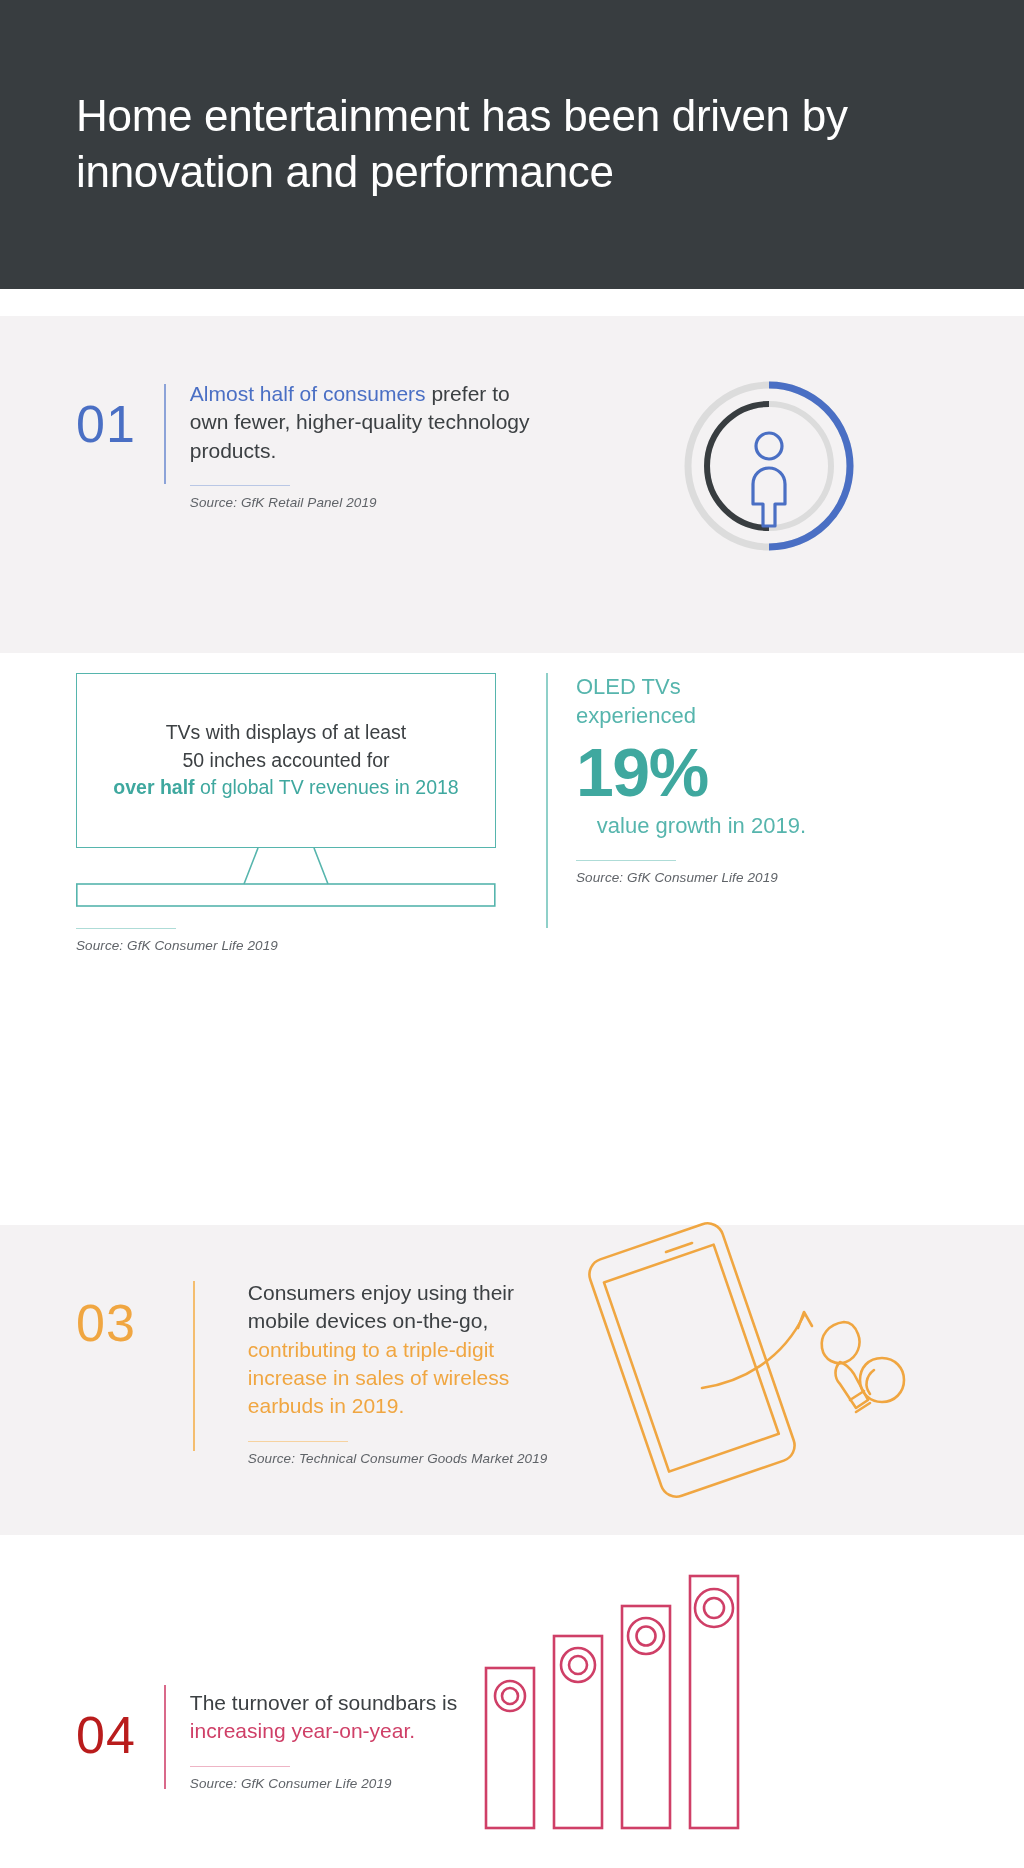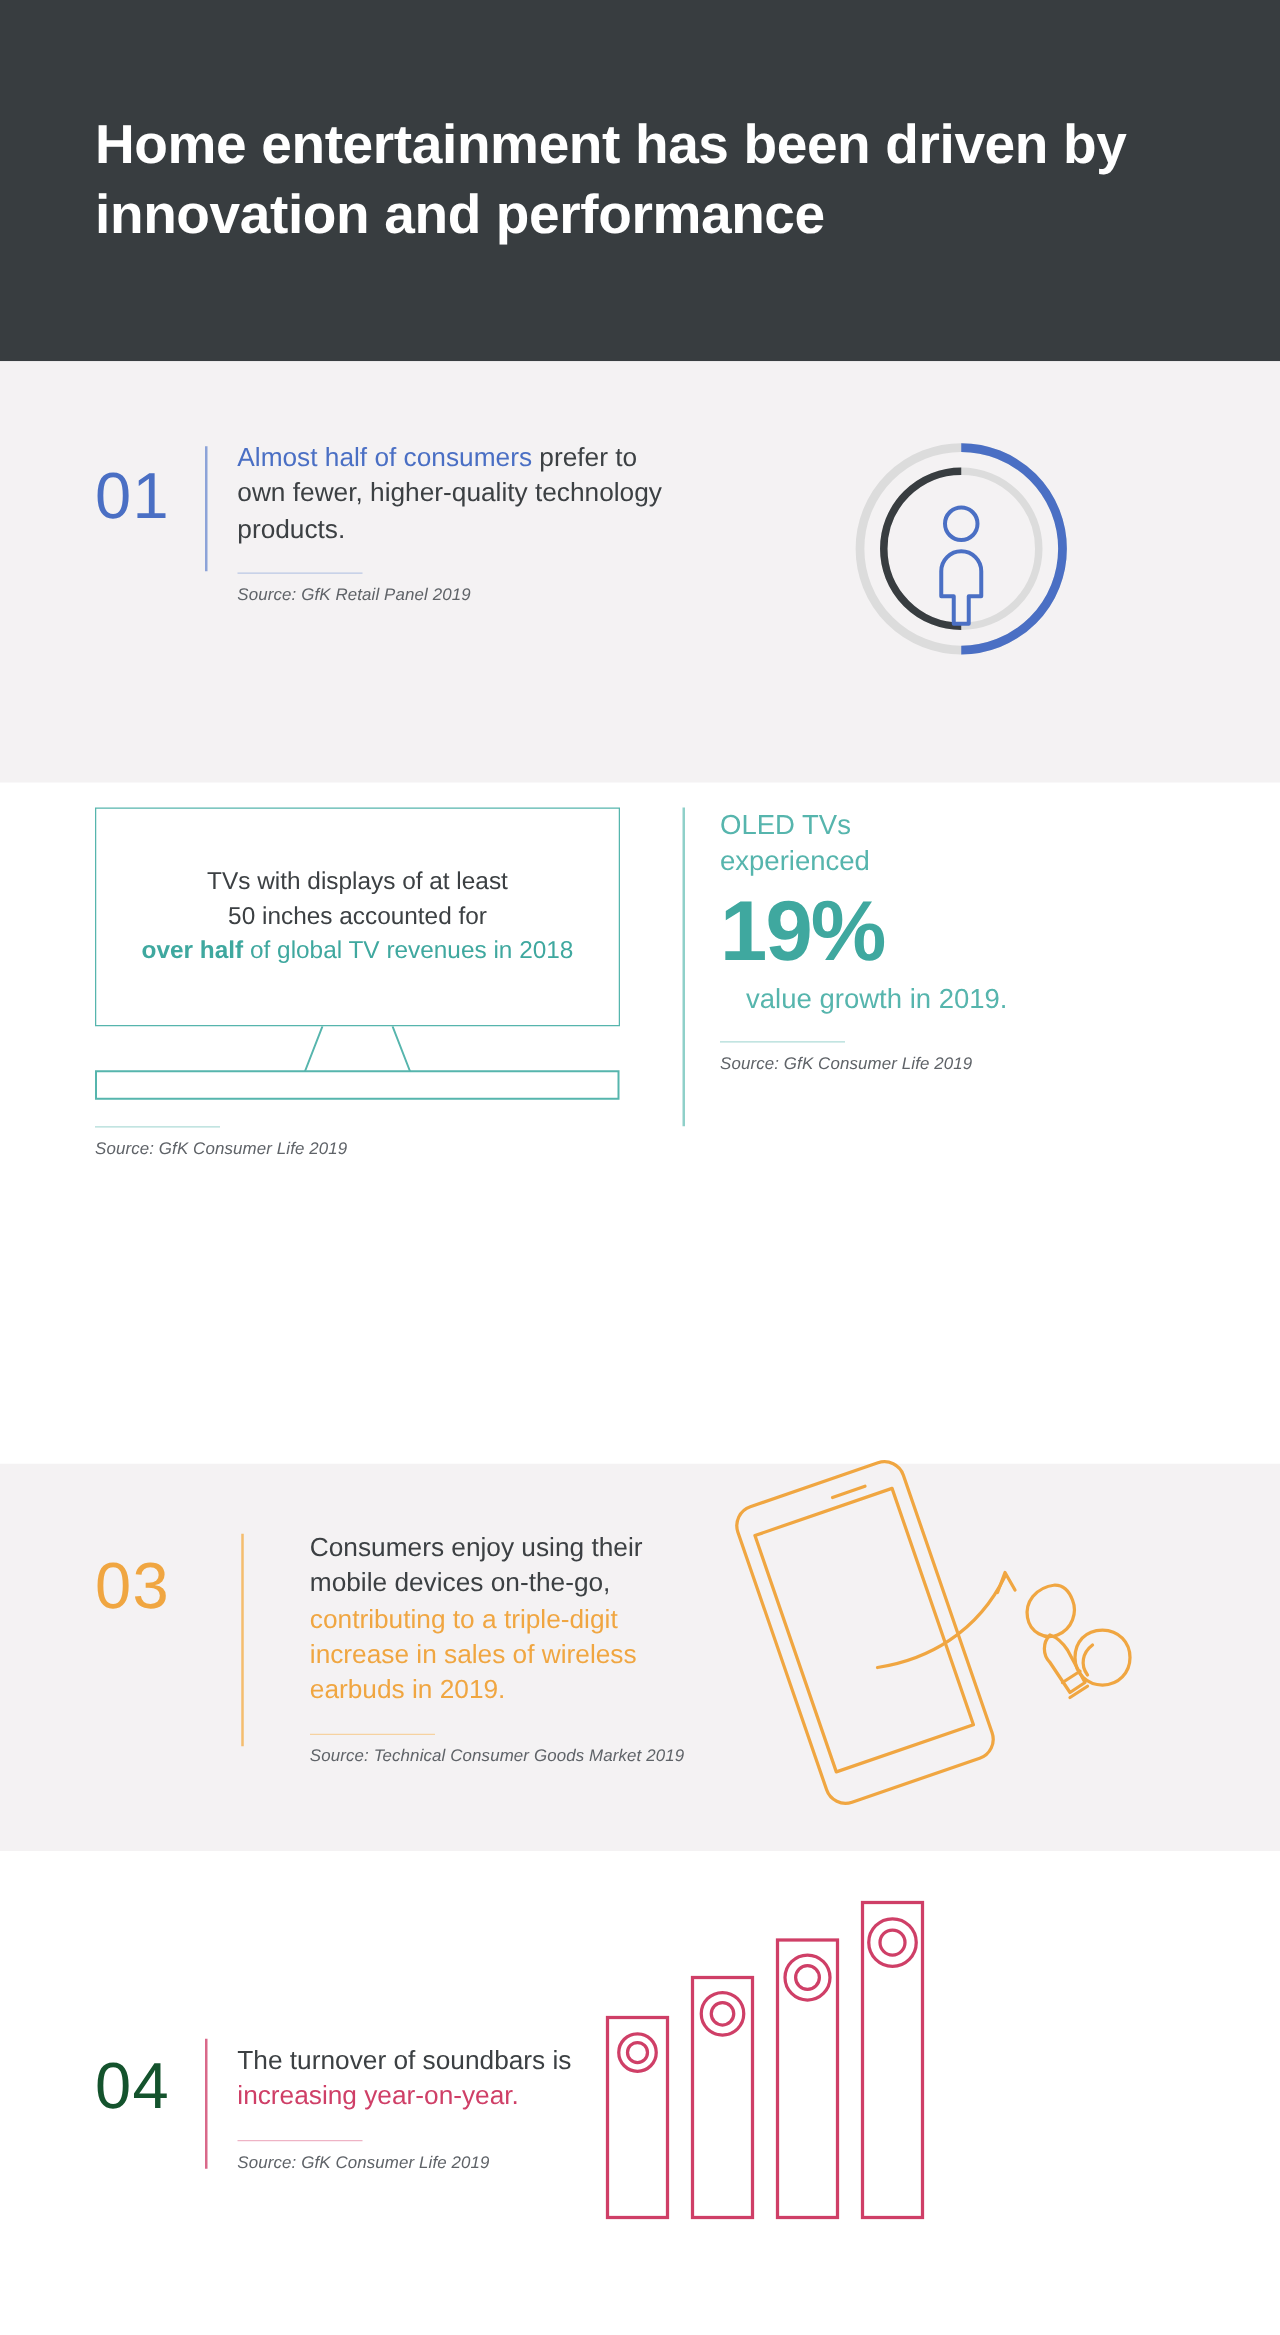--- a/index.html
+++ b/index.html
@@ -16,29 +16,29 @@
 
   
   .header {
     background:#383d40;
     height:289px;
     padding:88px 76px 0 76px;
   }
   .header h1 {
     color:#ffffff;
     font-size:44px;
-    font-weight:bold;
+    font-weight:normal;
     line-height:1.28;
     letter-spacing:-0.3px;
     max-width:920px;
   }
 
   
   .section { position:relative; width:1024px; }
-  .band-gray { background:#f4f2f3; }
+  .band-gray { background:#f4f2f3;margin-top:27px; }
   .band-white { background:#ffffff; }
 
   .num {
     font-size:52px;
     font-weight:300;
     line-height:1;
     letter-spacing:1px;
     font-family:"Liberation Sans", sans-serif;
   }
   .rule-v { width:2px; align-self:stretch; }
@@ -108,21 +108,21 @@
   #sec03 .num { color:#f0a641; margin-right:28px; margin-top:20px; }
   #sec03 .rule-v { background:#f4bd6e; height:170px; margin-top:4px; }
   #sec03 .txt { margin-left:24px; width:330px; padding-top:2px; }
   #sec03 .hl { color:#f0a641; }
   #sec03 .src-line { background:#f6d2a0; }
   .phone { position:absolute; right:92px; top:-15px; width:350px; height:300px; }
 
   
   #sec04 { height:407px; }
   #sec04 .inner { display:flex; padding:150px 76px 0 76px; }
-  #sec04 .num { color:#14532d; margin-right:28px; margin-top:12px; }
+  #sec04 .num { color:#b91c1c; margin-right:28px; margin-top:24px; }
   #sec04 .rule-v { background:#d9698a; height:104px; }
   #sec04 .txt { margin-left:24px; width:330px; padding-top:4px; }
   #sec04 .hl { color:#cf3f67; }
   #sec04 .src-line { background:#eeb4c5; }
   .bars { position:absolute; right:260px; top:35px; width:280px; height:260px; }
 </style>
 </head>
 <body>
 
 <div class="page">

